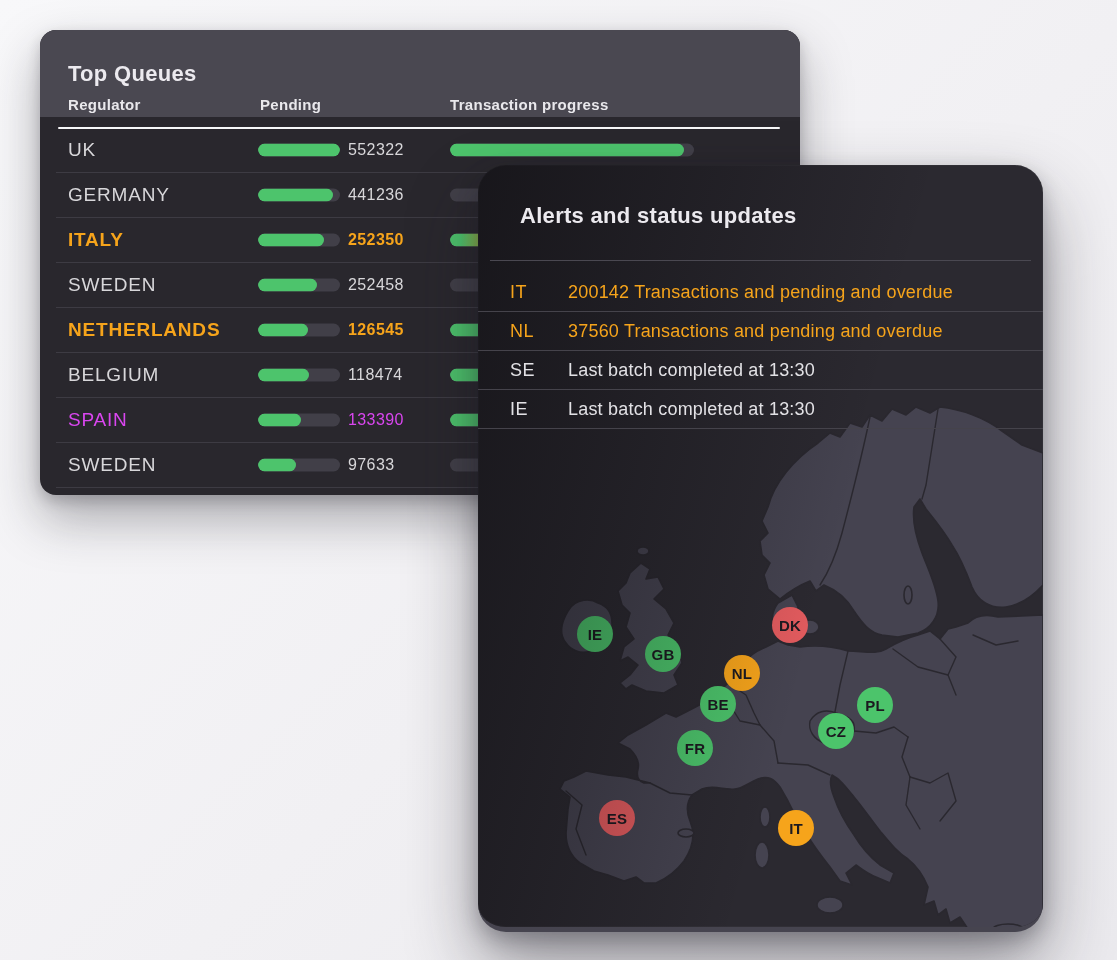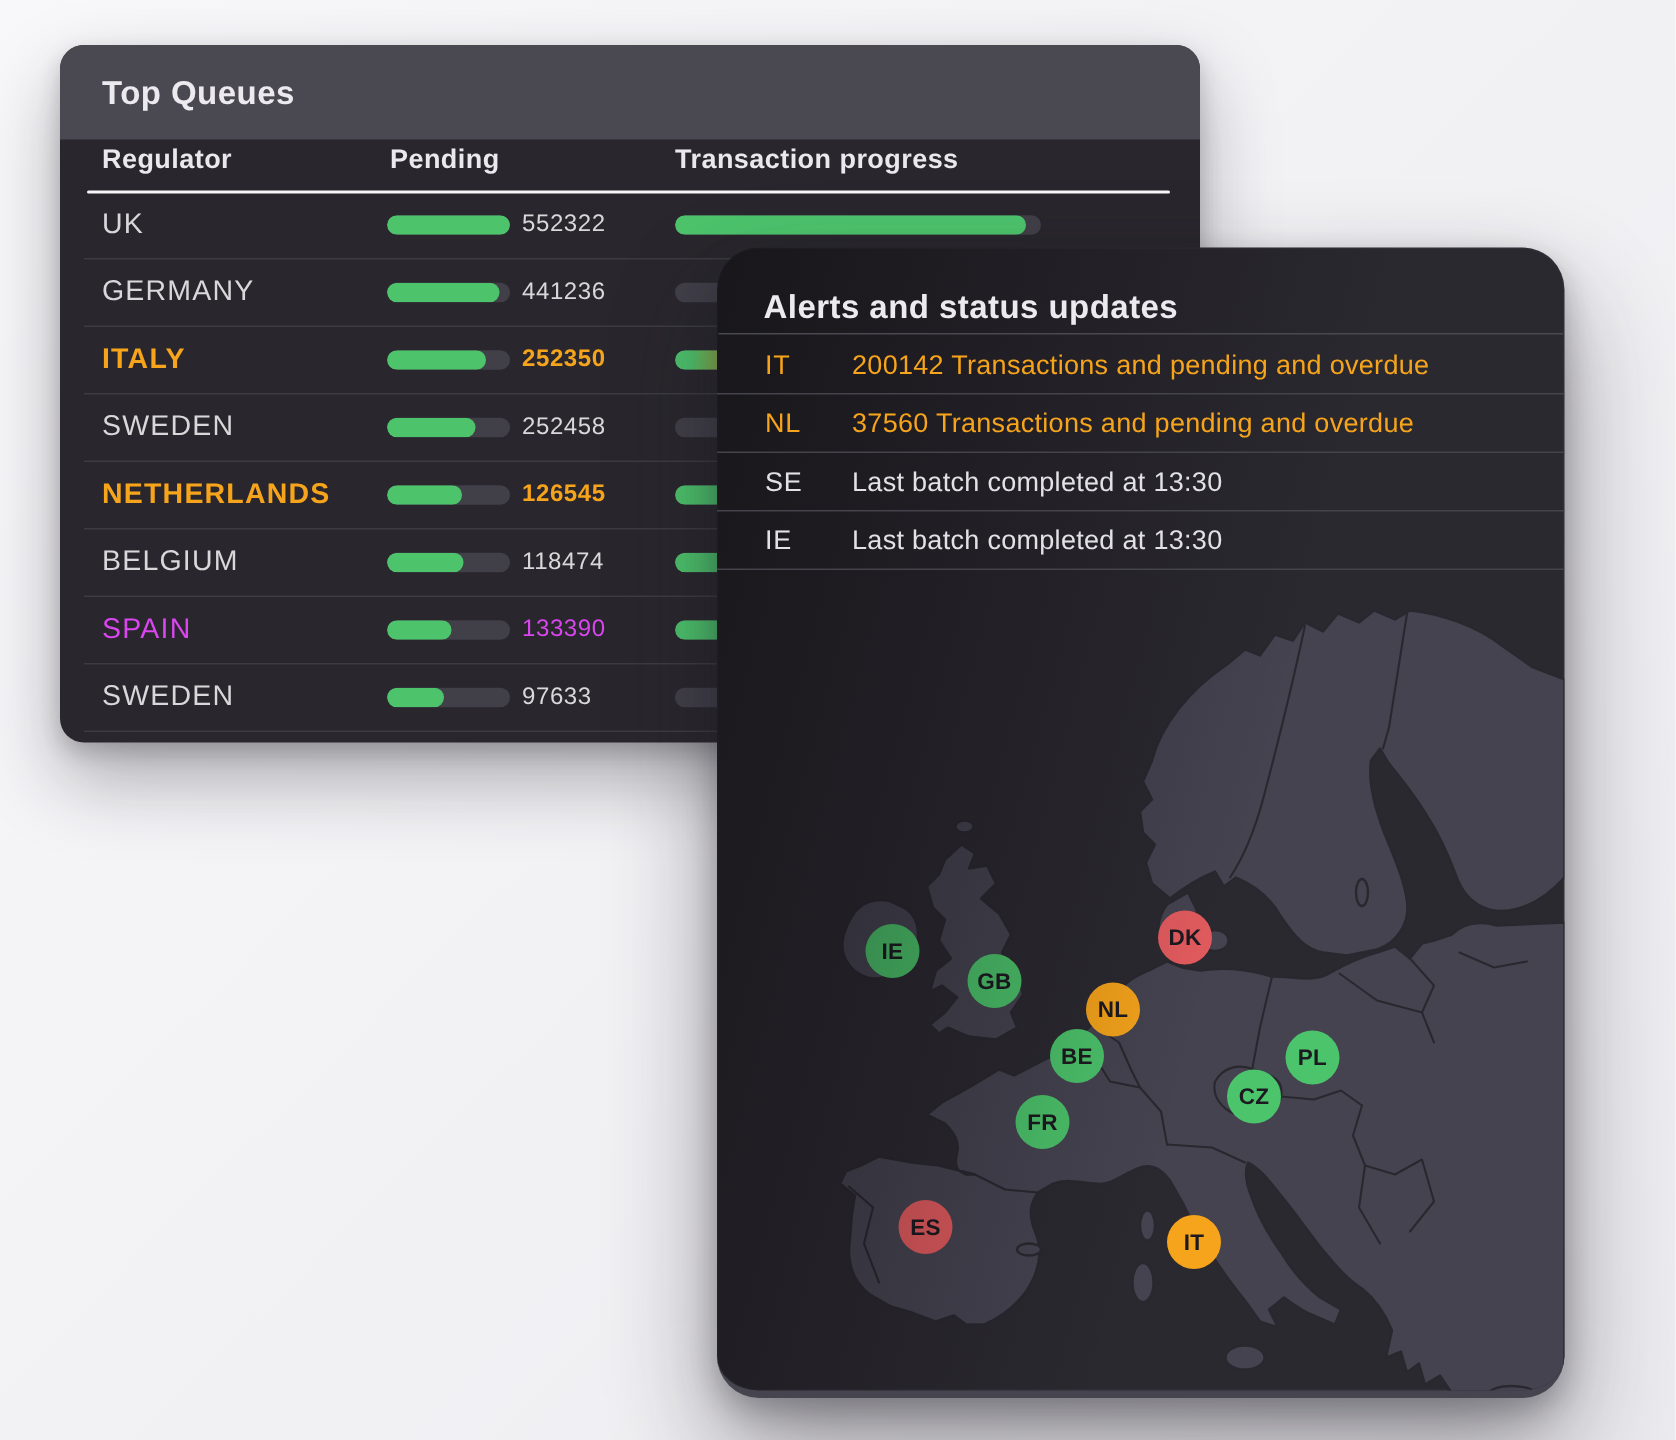--- a/index.html
+++ b/index.html
@@ -12,28 +12,28 @@
   .panel{position:absolute;box-sizing:border-box;}
 
   
   .tq{
     left:40px;top:30px;width:760px;height:465px;border-radius:16px;
     background:#29272d;
     box-shadow:0 24px 50px rgba(35,33,42,.35),0 6px 14px rgba(35,33,42,.22);
   }
   .tq-header{
     height:55px;background:#4a4851;border-radius:16px 16px 0 0;
-    display:flex;align-items:center;padding:4px 28px;
+    display:flex;align-items:center;padding:16px 28px;
   }
   .tq-title{
     margin:0;font-size:22px;font-weight:700;color:#eceaef;letter-spacing:.3px;
   }
   .tq-cols{position:absolute;left:0;top:55px;width:100%;height:42px;}
   .tq-cols span{
-    position:absolute;top:11px;font-size:18px;font-weight:700;color:#e9e8ec;letter-spacing:.3px;
+    position:absolute;top:11px;font-size:15px;font-weight:700;color:#e9e8ec;letter-spacing:.3px;
   }
   .col-reg{left:28px;} .col-pen{left:220px;} .col-tx{left:410px;}
   .tq-rule{
     position:absolute;left:18px;right:20px;top:97px;height:2px;background:#f7f7f9;border-radius:1px;
   }
   .tq-rows{position:absolute;left:0;top:98px;width:100%;}
   .tq-row{
     position:relative;height:44px;
   }
   .tq-row + .tq-row{border-top:1px solid #3d3b43;}
@@ -63,21 +63,21 @@
     left:478px;top:165px;width:565px;height:767px;border-radius:28px;
     background:#2b2930;overflow:hidden;z-index:5;
     border-bottom:5px solid #46444f;
     box-shadow:0 34px 70px rgba(30,28,38,.45),0 8px 20px rgba(30,28,38,.28),inset 0 0 0 1px rgba(255,255,255,.03);
   }
   .alerts::before{ 
     content:"";position:absolute;inset:0;z-index:1;pointer-events:none;
     background:linear-gradient(105deg,rgba(8,7,10,.55) 0%,rgba(8,7,10,.28) 30%,rgba(8,7,10,0) 60%);
   }
   .alerts-title{
-    position:relative;z-index:2;margin:1px;padding:26px 30px 4px 30px;
+    position:relative;z-index:2;margin:12px;padding:26px 30px 31px 30px;
     font-size:22px;font-weight:700;color:#eceaef;letter-spacing:.3px;
     border-bottom:1px solid #4a4851;
   }
   .alert-rows{position:relative;z-index:2;}
   .alert-row{
     position:relative;height:38px;display:flex;align-items:center;
     border-bottom:1px solid #45434b;font-size:18px;color:#e2e1e5;
   }
   .a-code{position:absolute;left:32px;letter-spacing:.5px;}
   .a-msg{position:absolute;left:90px;letter-spacing:.2px;}

